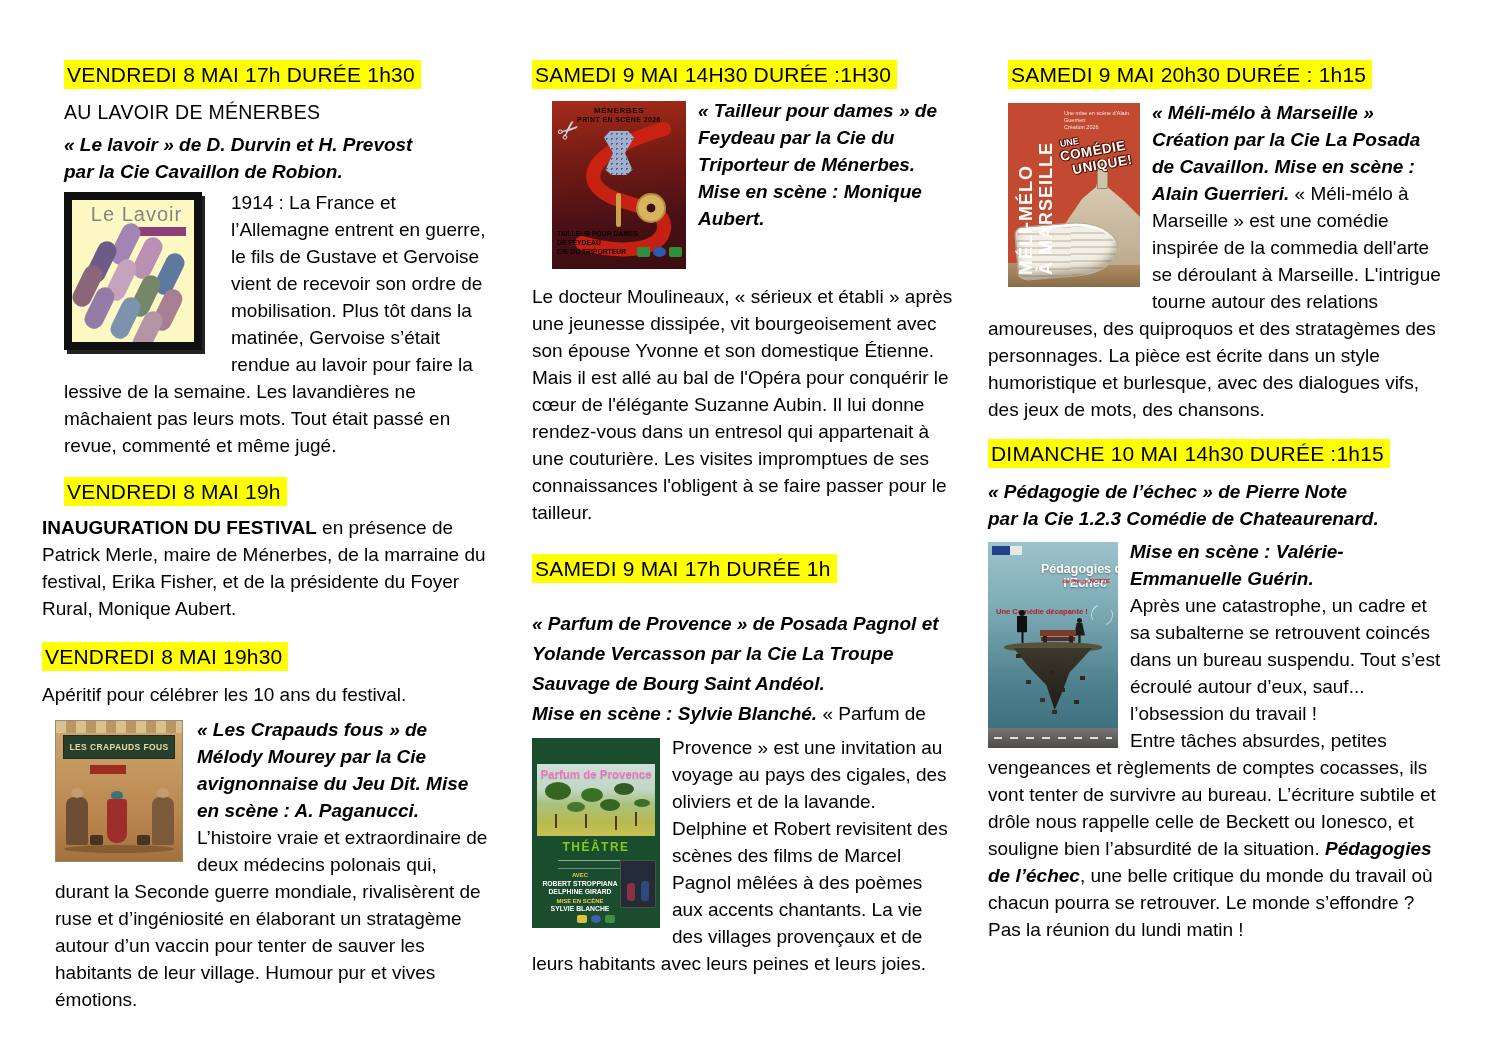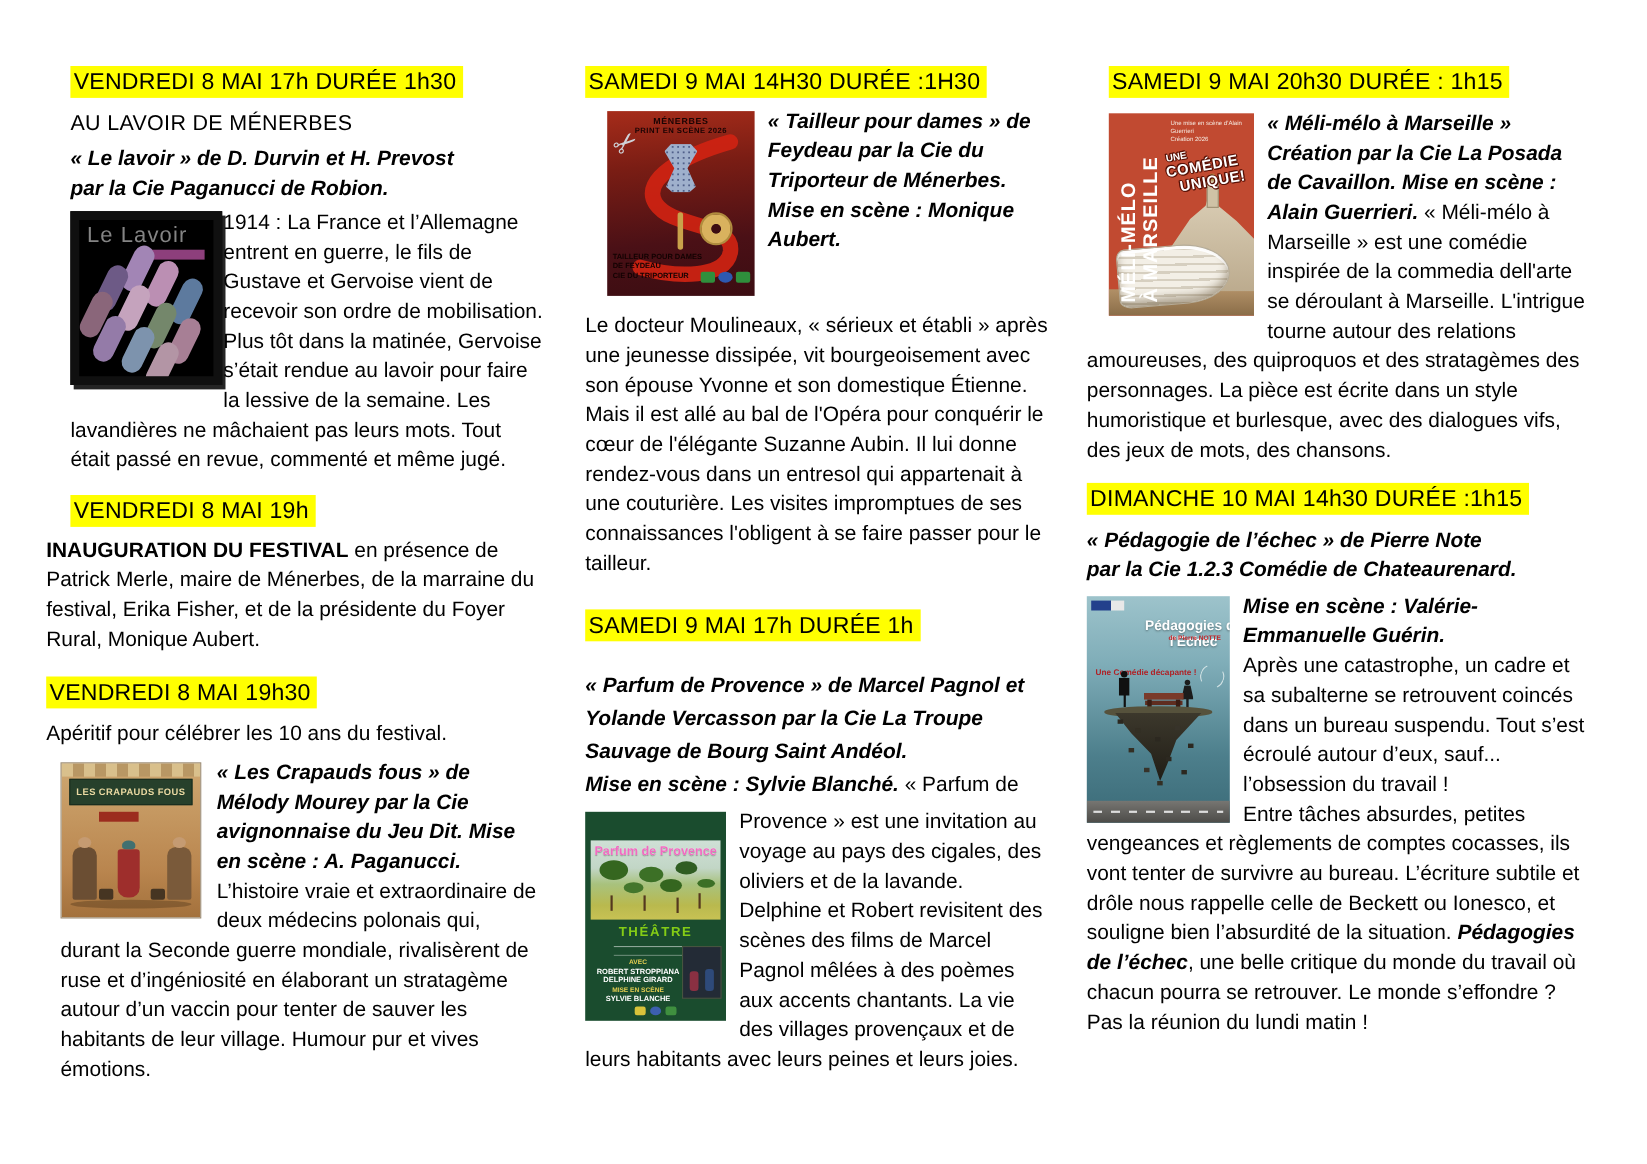--- a/index.html
+++ b/index.html
@@ -24,22 +24,22 @@
   .ind{margin-left:22px;}
   .ml13{margin-left:13px;}
   .ml20{margin-left:20px;}
   .mt4{margin-top:4px;}.mt6{margin-top:6px;}.mt8{margin-top:8px;}.mt10{margin-top:10px;}
   .mt12{margin-top:12px;}.mt16{margin-top:16px;}.mt18{margin-top:18px;}
   .mt20{margin-top:20px;}.mt24{margin-top:28px;}.mt26{margin-top:26px;}
 
   .poster{position:relative;float:left;overflow:hidden;}
 
   
-  .lavoir{width:122px;height:142px;border:8px solid #101010;background:#000000;
-          margin:3px 1px 4px 0;box-shadow:3px 4px 0 rgba(12,12,12,.9);}
+  .lavoir{width:122px;height:142px;border:8px solid #101010;background:#fef9c3;
+          margin:3px 29px 4px 0;box-shadow:3px 4px 0 rgba(12,12,12,.9);text-align:center;}
   .lav-title{font-size:20px;color:#848484;padding:3px 0 0 7px;letter-spacing:1px;}
   .lav-banner{position:absolute;top:27px;left:58px;width:56px;height:9px;background:#8d3f7c;}
   .lav-pills{position:absolute;inset:0;}
   .lav-pills i{position:absolute;display:block;width:19px;height:44px;border-radius:10px;transform:rotate(26deg);}
   .lav-pills i:nth-child(1){background:#a285b5;left:44px;top:22px;}
   .lav-pills i:nth-child(2){background:#6d5a86;left:20px;top:40px;}
   .lav-pills i:nth-child(3){background:#bb8fb3;left:66px;top:36px;}
   .lav-pills i:nth-child(4){background:#5d7a9e;left:88px;top:52px;}
   .lav-pills i:nth-child(5){background:#8a667a;left:6px;top:64px;}
   .lav-pills i:nth-child(6){background:#c5a3bd;left:40px;top:58px;}
@@ -188,21 +188,21 @@
 </style>
 </head>
 <body>
 
 <div class="page">
 
   <section class="col" id="col1">
     <div class="hl ind mt4">VENDREDI 8 MAI 17h DURÉE 1h30</div>
     <div class="venue ind mt10">AU LAVOIR DE MÉNERBES</div>
     <div class="cred ind mt6">« Le lavoir » de D. Durvin et H. Prevost</div>
-    <div class="cred ind">par la Cie Paganucci de Robion.</div>
+    <div class="cred ind">par la Cie Cavaillon de Robion.</div>
 
     <div class="ind mt4">
       <div class="poster lavoir">
         <div class="lav-title">Le Lavoir</div>
         <div class="lav-banner"></div>
         <div class="lav-pills">
           <i></i>
             <i></i>
             <i></i>
             <i></i>
@@ -266,21 +266,21 @@
           <i class="tl3"></i>
         </div>
       </div>
       <div class="cred">« Tailleur pour dames » de Feydeau par la Cie du Triporteur de Ménerbes. Mise en scène : Monique Aubert.</div>
     </div>
     <div class="clear"></div>
 
     <div class="txt mt12">Le docteur Moulineaux, « sérieux et établi » après une jeunesse dissipée, vit bourgeoisement avec son épouse Yvonne et son domestique Étienne. Mais il est allé au bal de l'Opéra pour conquérir le cœur de l'élégante Suzanne Aubin. Il lui donne rendez-vous dans un entresol qui appartenait à une couturière. Les visites impromptues de ses connaissances l'obligent à se faire passer pour le tailleur.</div>
 
     <div class="hl mt24">SAMEDI 9 MAI 17h DURÉE 1h</div>
-    <div class="cred mt26 lh30">« Parfum de Provence » de Marcel Pagnol et Yolande Vercasson par la Cie La Troupe Sauvage de Bourg Saint Andéol.</div>
+    <div class="cred mt26 lh30">« Parfum de Provence » de Posada Pagnol et Yolande Vercasson par la Cie La Troupe Sauvage de Bourg Saint Andéol.</div>
     <p class="lh30"><span class="cred lh30">Mise en scène : Sylvie Blanché.</span><span class="txt"> « Parfum de</span></p>
 
     <div class="mt4">
       <div class="poster parf">
         <div class="parf-photo"></div>
         <div class="parf-title">Parfum de Provence</div>
         <div class="parf-theatre">THÉÂTRE</div>
         <i class="parf-lines"></i>
         <div class="parf-cred">
           <div class="py">AVEC</div>

